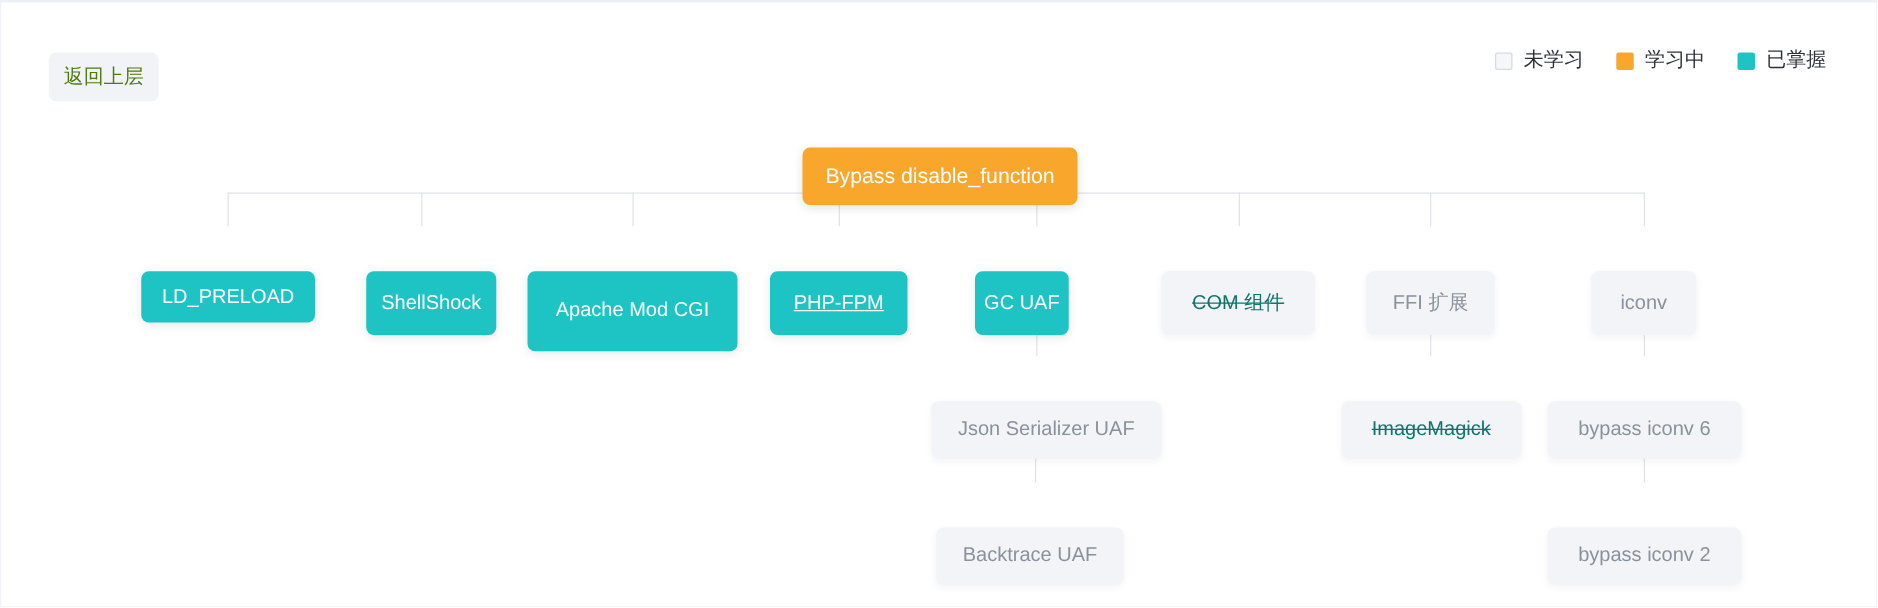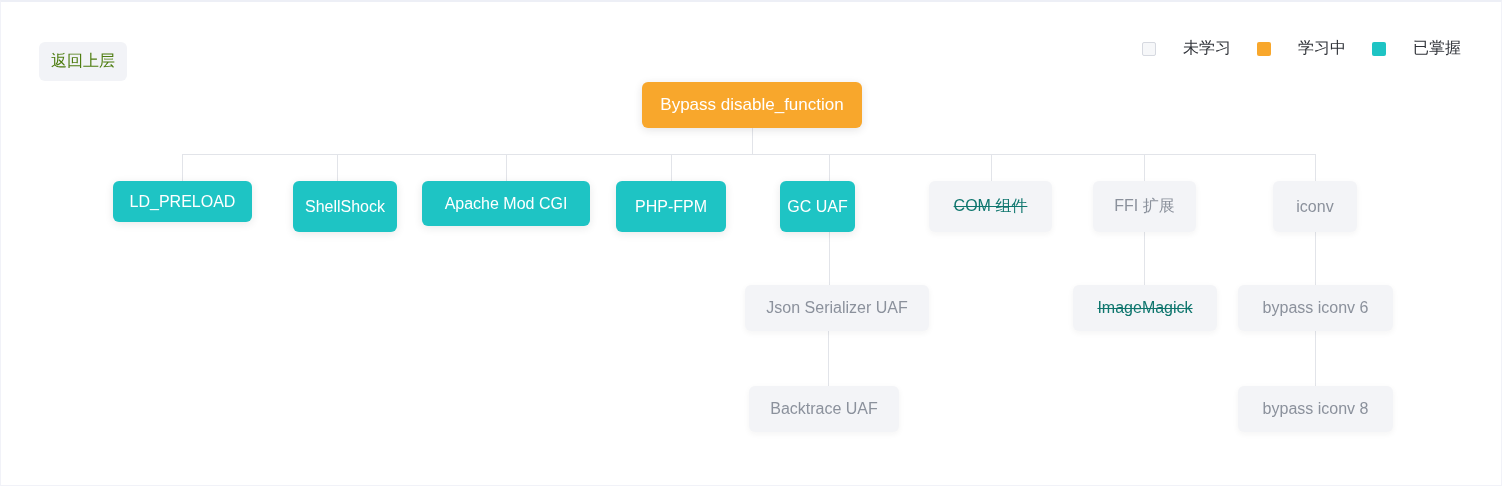--- a/index.html
+++ b/index.html
@@ -15,32 +15,33 @@
     position:absolute;left:38px;top:40px;width:88px;height:39px;
     background:#f2f3f7;border-radius:6px;border:none;
     display:flex;align-items:center;justify-content:center;
     font-size:16px;color:#4d7c0f;cursor:pointer;
     font-family:inherit;
   }
   
   .legend{
     position:absolute;right:40px;top:36px;display:flex;align-items:center;gap:26px;
   }
-  .legend-item{display:flex;align-items:center;gap:27px;font-size:16px;color:#2f3238;}
+  .legend-item{display:flex;align-items:center;gap:9px;font-size:16px;color:#2f3238;}
   .swatch{width:14px;height:14px;border-radius:2px;display:inline-block;}
   .sw-unlearned{background:#f6f7f9;border:1px solid #d6d9e0;box-sizing:border-box;}
   .sw-learning{background:#f8a72c;}
   .sw-mastered{background:#1ec4c4;}
   
   .connector{position:absolute;background:#e2e4e9;z-index:1;}
   
   .node{
     position:absolute;z-index:2;display:flex;align-items:center;justify-content:center;
     border-radius:6px;font-size:16px;white-space:nowrap;cursor:pointer;
     box-sizing:border-box;
+    margin-top:36px;
   }
   .node.learning{background:#f8a72c;color:#ffffff;box-shadow:0 2px 8px rgba(31,35,41,.12);font-size:17px;}
   .node.mastered{background:#1ec4c4;color:#ffffff;box-shadow:0 2px 8px rgba(31,35,41,.10);}
   .node.unlearned{background:#f3f4f7;color:#8b919c;box-shadow:0 2px 6px rgba(31,35,41,.05);}
   .node.struck{color:#0f766e;text-decoration:line-through;}
 </style>
 </head>
 <body>
 
 <div class="stage">
@@ -74,26 +75,26 @@
       <div class="connector" style="left: 1143px; top: 152px; width: 1px; height: 27px;"></div>
       <div class="connector" style="left: 1314px; top: 152px; width: 1px; height: 27px;"></div>
       <div class="connector" style="left: 828px; top: 230px; width: 1px; height: 53px;"></div>
       <div class="connector" style="left: 1143px; top: 230px; width: 1px; height: 53px;"></div>
       <div class="connector" style="left: 1314px; top: 230px; width: 1px; height: 53px;"></div>
       <div class="connector" style="left: 827px; top: 329px; width: 1px; height: 55px;"></div>
       <div class="connector" style="left: 1314px; top: 329px; width: 1px; height: 55px;"></div>
       <div class="node learning" style="left: 641px; top: 80px; width: 220px; height: 46px;">Bypass disable_function</div>
       <div class="node mastered" style="left: 112px; top: 179px; width: 139px; height: 41px;">LD_PRELOAD</div>
       <div class="node mastered" style="left: 292px; top: 179px; width: 104px; height: 51px;">ShellShock</div>
-      <div class="node mastered" style="left: 421px; top: 179px; width: 168px; height: 45px;">Apache Mod CGI</div>
-      <div class="node mastered" style="left: 615px; top: 179px; width: 110px; height: 51px;">PHP-FPM</div>
+      <div class="node mastered" style="left: 421px; top: 179px; width: 168px; height: 64px;">Apache Mod CGI</div>
+      <div class="node mastered" style="left: 615px; top: 179px; width: 110px; height: 51px; text-decoration: underline;">PHP-FPM</div>
       <div class="node mastered" style="left: 779px; top: 179px; width: 75px; height: 51px;">GC UAF</div>
       <div class="node unlearned struck" style="left: 928px; top: 179px; width: 123px; height: 51px;">COM 组件</div>
       <div class="node unlearned" style="left: 1092px; top: 179px; width: 103px; height: 51px;">FFI 扩展</div>
       <div class="node unlearned" style="left: 1272px; top: 179px; width: 84px; height: 51px;">iconv</div>
       <div class="node unlearned" style="left: 744px; top: 283px; width: 184px; height: 46px;">Json Serializer UAF</div>
       <div class="node unlearned struck" style="left: 1072px; top: 283px; width: 144px; height: 46px;">ImageMagick</div>
       <div class="node unlearned" style="left: 1237px; top: 283px; width: 155px; height: 46px;">bypass iconv 6</div>
       <div class="node unlearned" style="left: 748px; top: 384px; width: 150px; height: 46px;">Backtrace UAF</div>
-      <div class="node unlearned" style="left: 1237px; top: 384px; width: 155px; height: 46px;">bypass iconv 8</div>
+      <div class="node unlearned" style="left: 1237px; top: 384px; width: 155px; height: 46px;">bypass iconv 2</div>
     </div>
 
 </div>
 
 </body></html>

